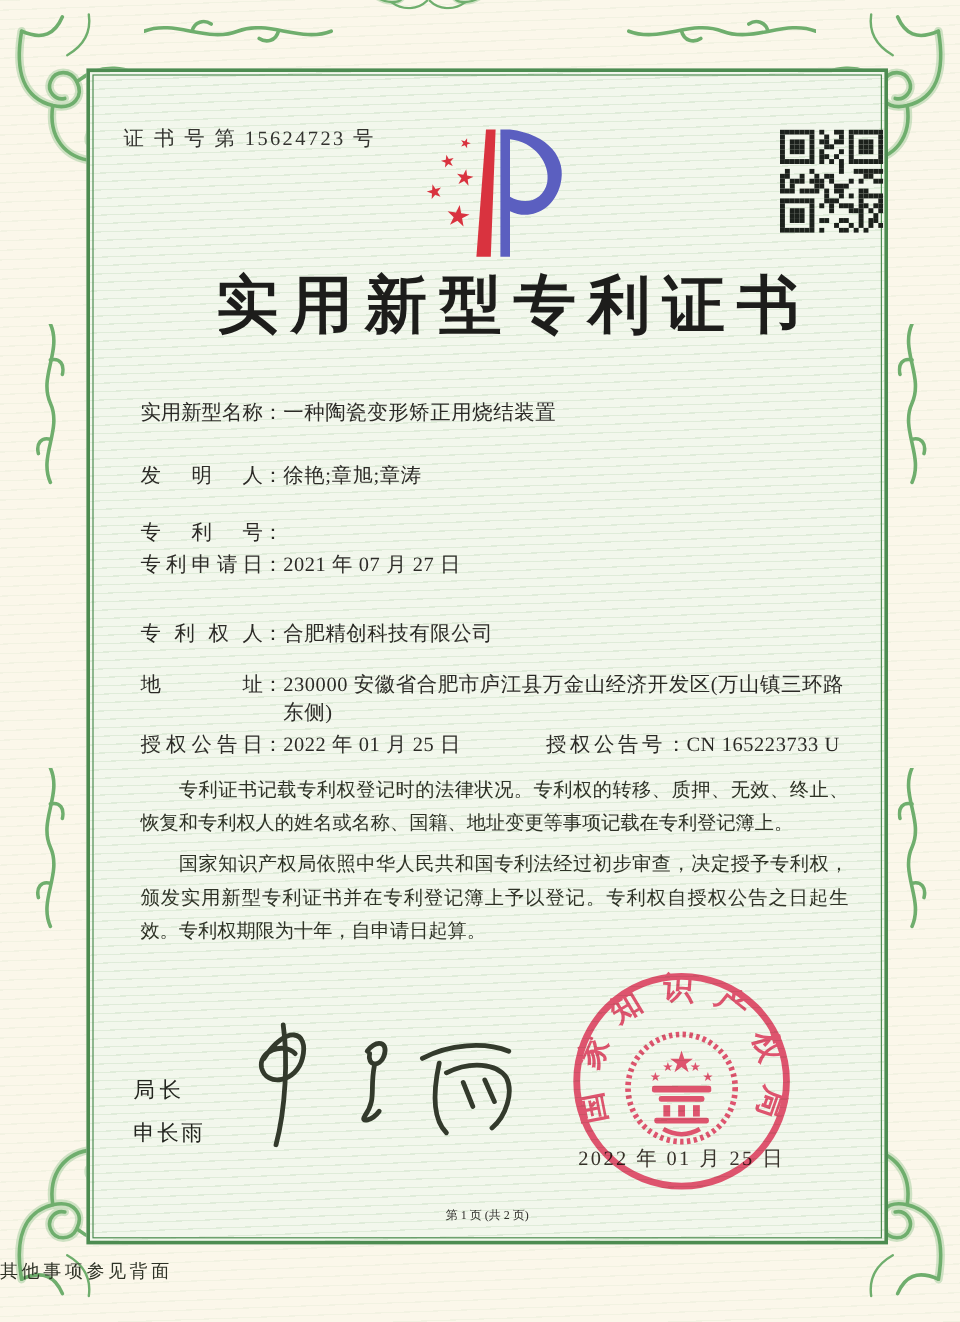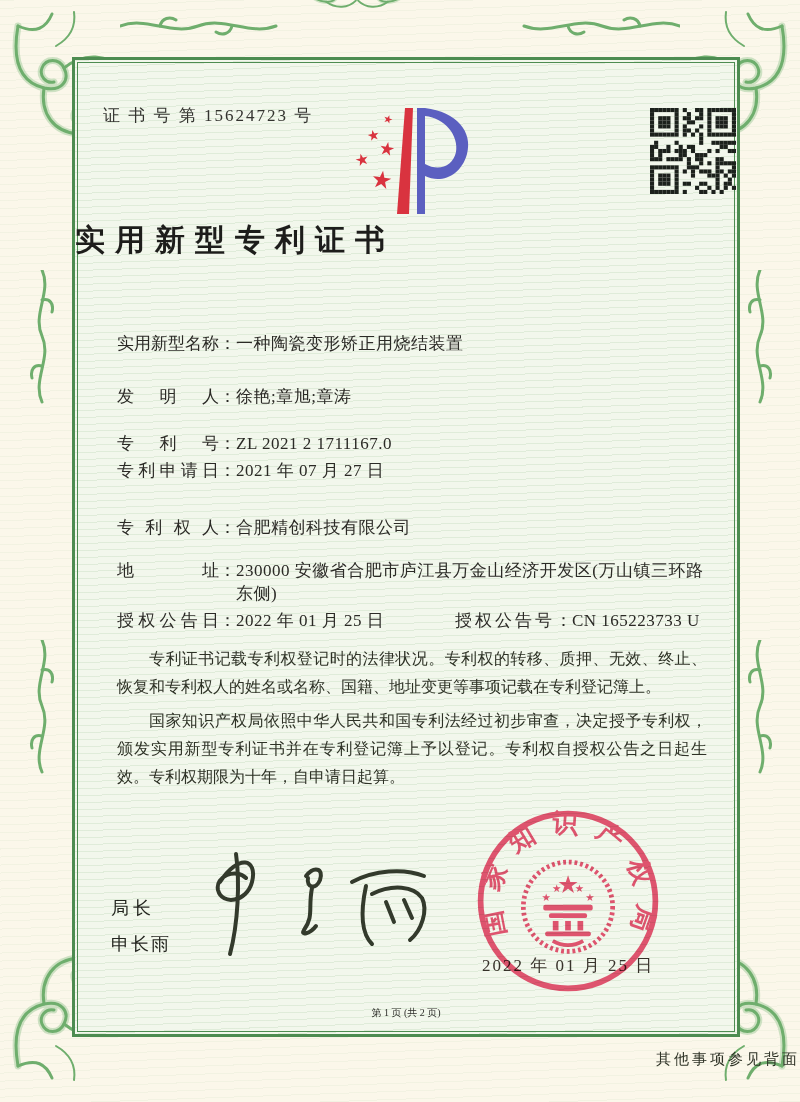--- a/index.html
+++ b/index.html
@@ -19,22 +19,22 @@
   
   .panel{
     position:absolute;left:72px;top:57px;width:668px;height:980px;
     border:3px solid var(--green);
     background-color:#f2f7ec;
     background-image:repeating-linear-gradient(178deg,rgba(124,176,118,0.16) 0 1px,transparent 1px 7px);
   }
   .panel::before{content:"";position:absolute;inset:2px;border:1px solid var(--green);pointer-events:none;}
   .abs{position:absolute;}
   .certno{left:28px;top:44px;font-size:17px;letter-spacing:2px;color:#33332f;}
-  .title{left:0;top:160px;width:100%;text-align:left;font-size:30px;font-weight:700;
-         letter-spacing:10px;color:#1d1d1b;}
+  .title{left:0;top:160px;width:100%;text-align:center;font-size:52px;font-weight:700;
+         letter-spacing:10px;color:#1d1d1b;padding-left:44px;}
   
   .frow{left:42px;width:600px;font-size:17px;line-height:23px;display:flex;}
   .flabel{display:inline-block;width:102px;text-align:justify;text-align-last:justify;flex:0 0 102px;}
   .fcolon{flex:0 0 14px;}
   .fvalue{letter-spacing:0.5px;}
   .fvalue.wrap{max-width:482px;}
   .fgroup2{position:absolute;left:338px;top:0;display:flex;font-size:17px;}
   .fgroup2 .flabel2{letter-spacing:3px;}
   
   .paras{left:42px;top:585px;width:590px;font-size:16px;line-height:28px;color:#2e3226;text-align:justify;}
@@ -44,21 +44,21 @@
              font-family:"Liberation Sans","DejaVu Sans",sans-serif;}
   .sig-name{left:36px;top:872px;font-size:18px;letter-spacing:2px;color:#23251f;
             font-family:"Liberation Sans","DejaVu Sans",sans-serif;}
   .sig-svg{left:115px;top:778px;}
   
   .seal{left:398px;top:746px;width:190px;height:190px;mix-blend-mode:multiply;opacity:0.92;}
   .seal-date{left:373px;top:894px;width:240px;text-align:center;font-size:17px;letter-spacing:2px;
              color:#3b342e;mix-blend-mode:multiply;}
   
   .pagelabel{left:0;top:946px;width:100%;text-align:center;font-size:10px;color:#2f2f2b;}
-  .backnote{left:0;top:1050px;width:100%;text-align:right;font-size:15px;letter-spacing:3px;color:#2e3226;padding-left:28px;}
+  .backnote{left:0;top:1050px;width:100%;text-align:left;font-size:15px;letter-spacing:3px;color:#2e3226;}
   
   .logo{left:268px;top:46px;width:132px;height:114px;}
   .logo .star{position:absolute;color:var(--logored);line-height:1;
               font-family:"DejaVu Sans",sans-serif;}
   
   .qr{left:575px;top:48px;width:86px;height:86px;}
   
   .orn{position:absolute;pointer-events:none;}
   .flip-x{transform:scaleX(-1);}
   .flip-y{transform:scaleY(-1);}
@@ -402,21 +402,20 @@
     <span class="fvalue">一种陶瓷变形矫正用烧结装置</span>
   </div>
   <div class="abs frow" style="top:325px">
     <span class="flabel">发明人</span>
       <span class="fcolon">：</span>
     <span class="fvalue">徐艳;章旭;章涛</span>
   </div>
   <div class="abs frow" style="top:372px">
     <span class="flabel">专利号</span>
       <span class="fcolon">：</span>
-    <span class="fvalue">ZL 2021 2 1711167.0</span>
   </div>
   <div class="abs frow" style="top:399px">
     <span class="flabel">专利申请日</span>
       <span class="fcolon">：</span>
     <span class="fvalue">2021 年 07 月 27 日</span>
   </div>
   <div class="abs frow" style="top:456px">
     <span class="flabel">专利权人</span>
       <span class="fcolon">：</span>
     <span class="fvalue">合肥精创科技有限公司</span>

